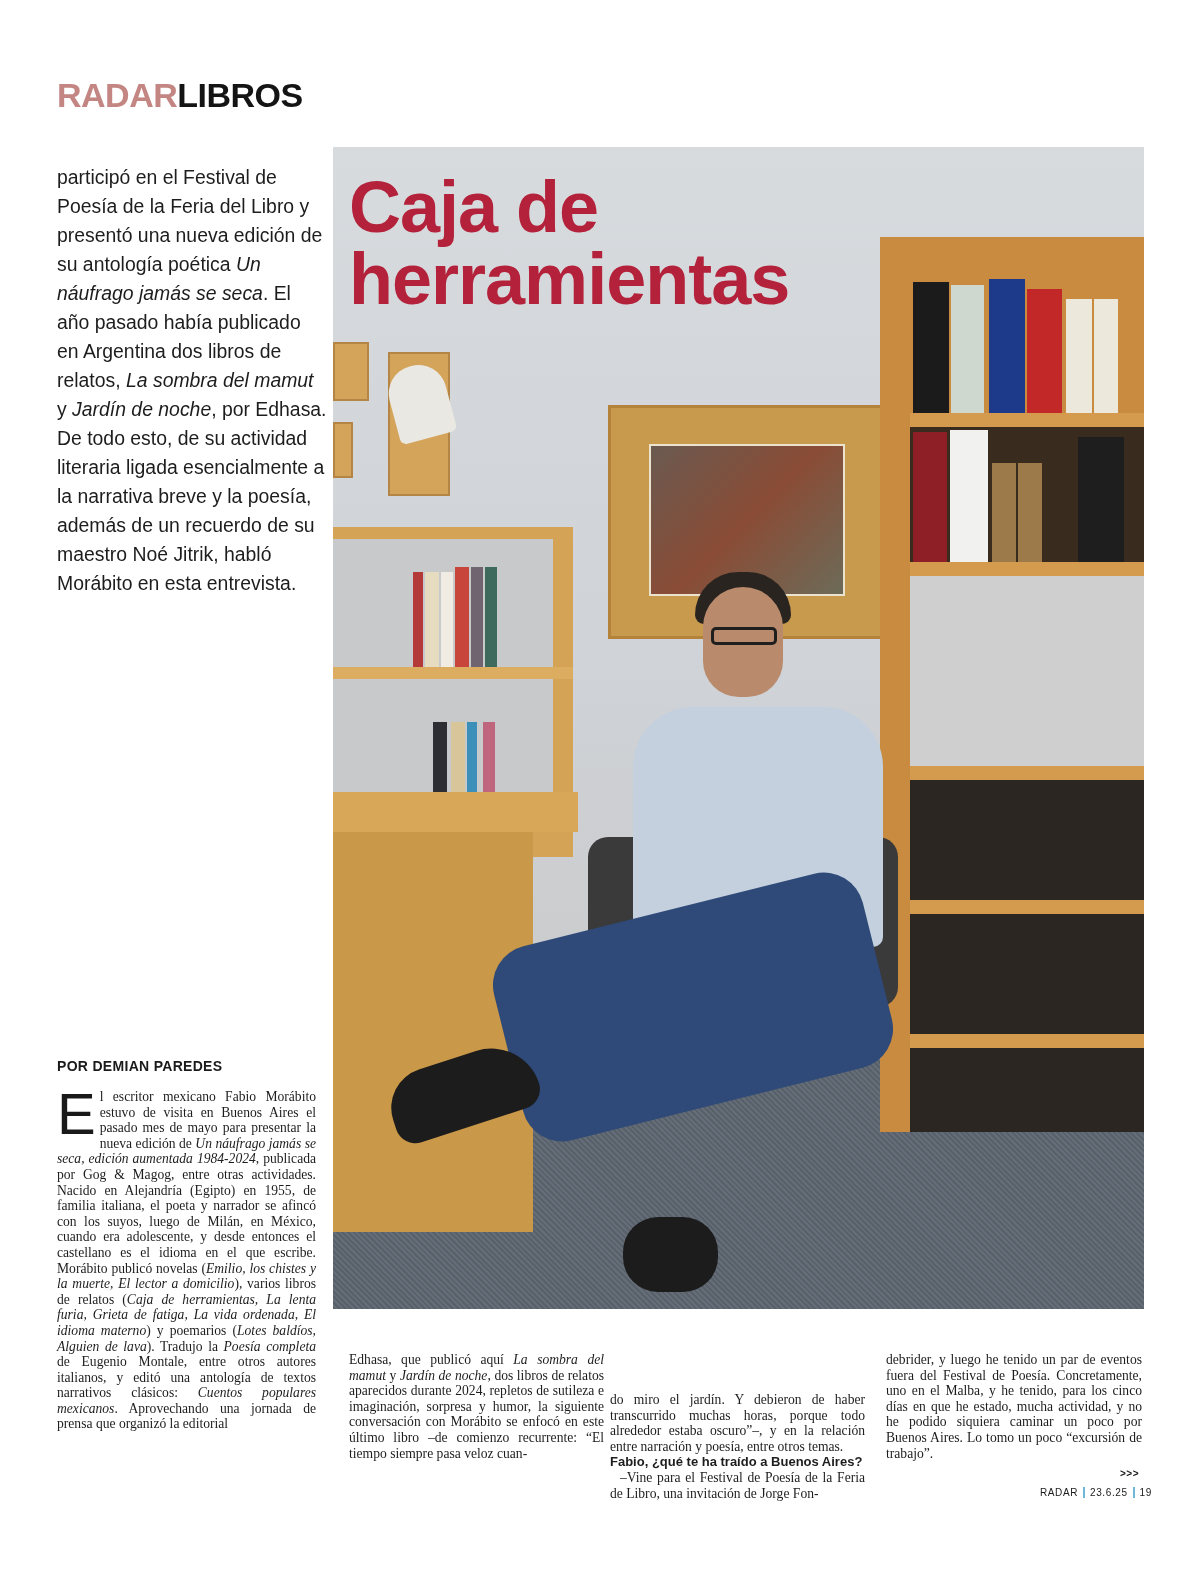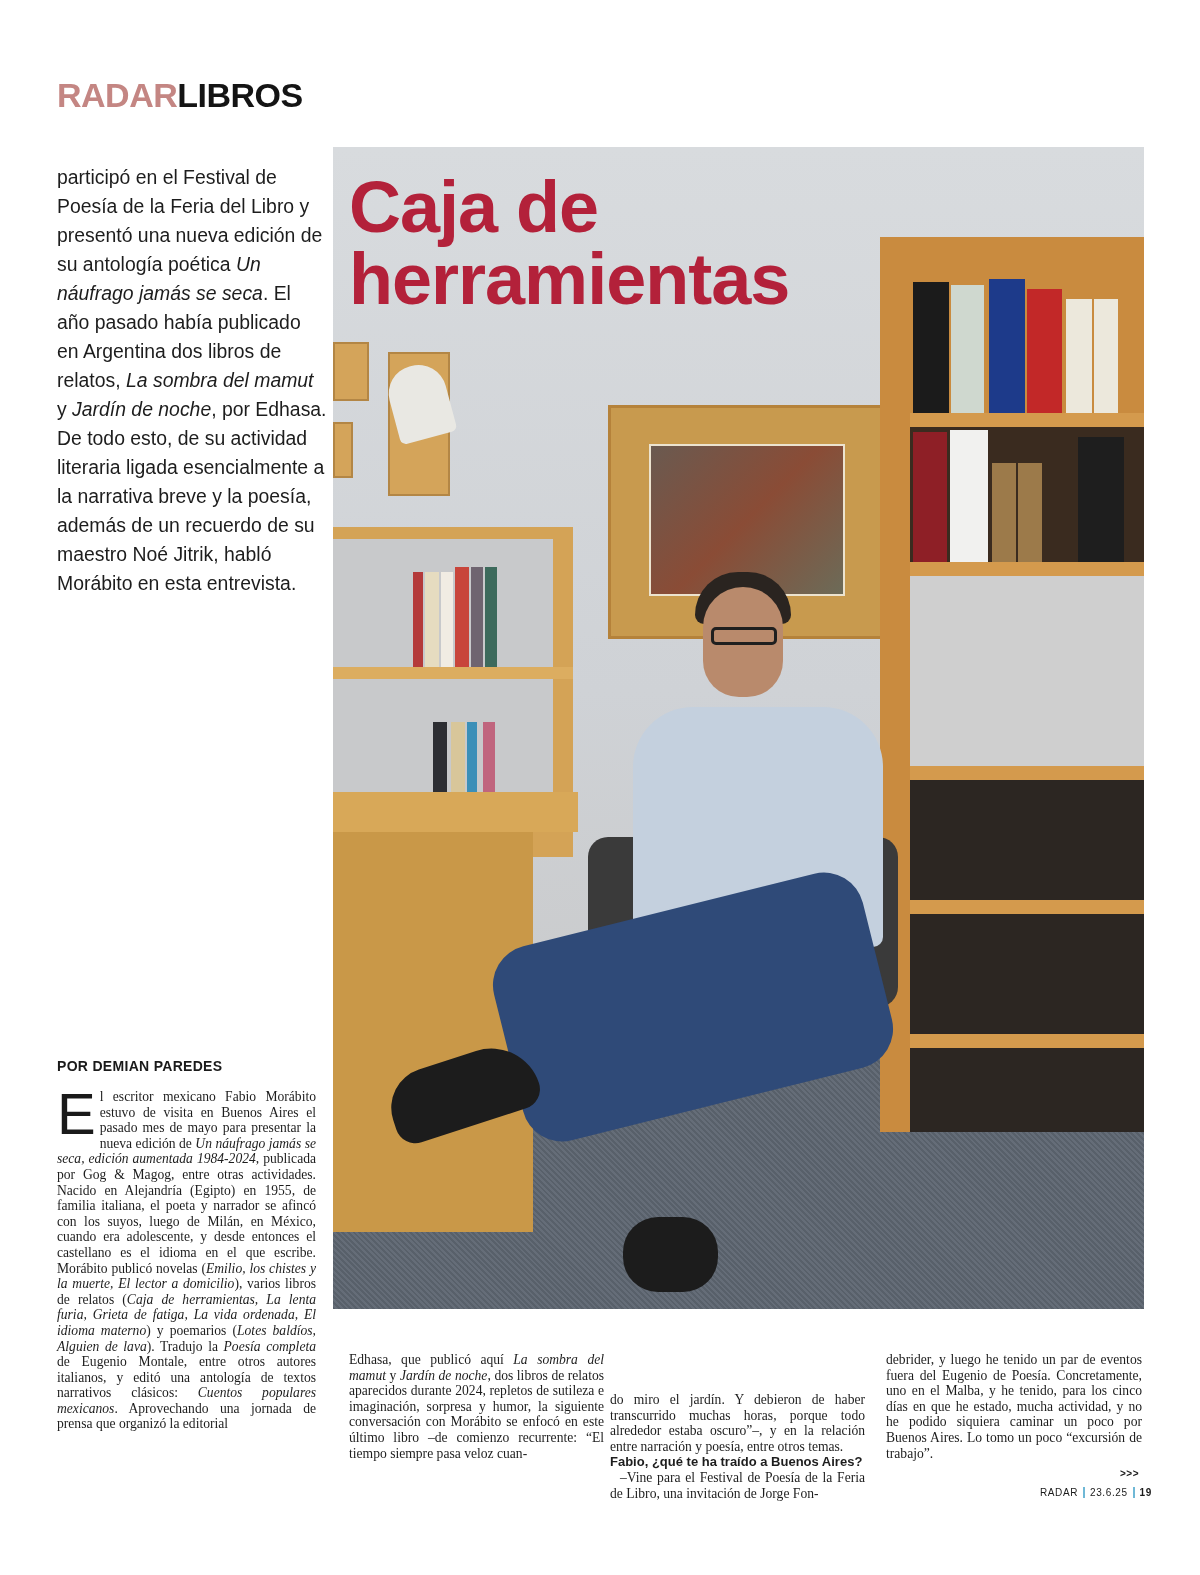--- a/index.html
+++ b/index.html
@@ -53,21 +53,21 @@
   .glasses { position:absolute; left:378px; top:480px; width:66px; height:18px; border:3px solid #1f1f1f; border-radius:5px; box-sizing:border-box; }
   .person-legs { position:absolute; left:170px; top:760px; width:380px; height:200px; background:#2f4a78; border-radius:40px; transform:rotate(-14deg); }
   .chair { position:absolute; left:255px; top:690px; width:310px; height:170px; background:#3a3a3a; border-radius:20px; }
   .shoe { position:absolute; left:55px; top:910px; width:150px; height:70px; background:#1c1c1c; border-radius:40px 50px 20px 20px; transform:rotate(-18deg); }
   .shoe2 { position:absolute; left:290px; top:1070px; width:95px; height:75px; background:#1c1c1c; border-radius:35px; }
   .lamp { position:absolute; left:58px; top:218px; width:58px; height:74px; background:#e9e8e3; border-radius:28px 28px 6px 6px; transform:rotate(-15deg); }
 
   .continue-mark { position:absolute; left:1120px; top:1468px; font-family:"Liberation Sans", sans-serif; font-weight:700; font-size:10px; letter-spacing:0.5px; color:#1a1a1a; }
   .footer { position:absolute; left:1040px; top:1487px; font-family:"Liberation Sans", sans-serif; font-size:10px; letter-spacing:0.6px; color:#1a1a1a; display:flex; align-items:center; gap:5px; }
   .footer .sep { display:inline-block; width:2px; height:11px; background:#6fb8d6; }
-  .footer .page { font-weight:700; }
+  .footer .page { font-weight:400; }
 </style>
 </head>
 <body>
 
 <div class="section-header">
   <span class="radar">RADAR</span><span class="libros">LIBROS</span>
 </div>
 
 <div class="intro">
   <span>participó en el Festival de Poesía de la Feria del Libro y presentó una nueva edición de su antología poética </span><i>Un náufrago jamás se seca</i><span>. El año pasado había publicado en Argentina dos libros de relatos, </span><i>La sombra del mamut</i><span> y </span><i>Jardín de noche</i><span>, por Edhasa. De todo esto, de su actividad literaria ligada esencialmente a la narrativa breve y la poesía, además de un recuerdo de su maestro Noé Jitrik, habló Morábito en esta entrevista.</span>
@@ -154,21 +154,21 @@
   <span>Edhasa, que publicó aquí </span><i>La sombra del mamut</i><span> y </span><i>Jardín de noche</i><span>, dos libros de relatos aparecidos durante 2024, repletos de sutileza e imaginación, sorpresa y humor, la siguiente conversación con Morábito se enfocó en este último libro –de comienzo recurrente: “El tiempo siempre pasa veloz cuan-</span>
 </div>
 
 <div class="body-col col3">
   <span>do miro el jardín. Y debieron de haber transcurrido muchas horas, porque todo alrededor estaba oscuro”–, y en la relación entre narración y poesía, entre otros temas.</span>
   <span class="question">Fabio, ¿qué te ha traído a Buenos Aires?</span>
   <span class="answer">–Vine para el Festival de Poesía de la Feria de Libro, una invitación de Jorge Fon-</span>
 </div>
 
 <div class="body-col col4">
-  <span>debrider, y luego he tenido un par de eventos fuera del Eugenio de Poesía. Concretamente, uno en el Malba, y he tenido, para los cinco días en que he estado, mucha actividad, y no he podido siquiera caminar un poco por Buenos Aires. Lo tomo un poco “excursión de trabajo”.</span>
+  <span>debrider, y luego he tenido un par de eventos fuera del Festival de Poesía. Concretamente, uno en el Malba, y he tenido, para los cinco días en que he estado, mucha actividad, y no he podido siquiera caminar un poco por Buenos Aires. Lo tomo un poco “excursión de trabajo”.</span>
 </div>
 
 <div class="continue-mark">&gt;&gt;&gt;</div>
 
 <div class="footer">
   <span>RADAR</span>
   <span class="sep"></span>
   <span>23.6.25</span>
   <span class="sep"></span>
   <span class="page">19</span>

